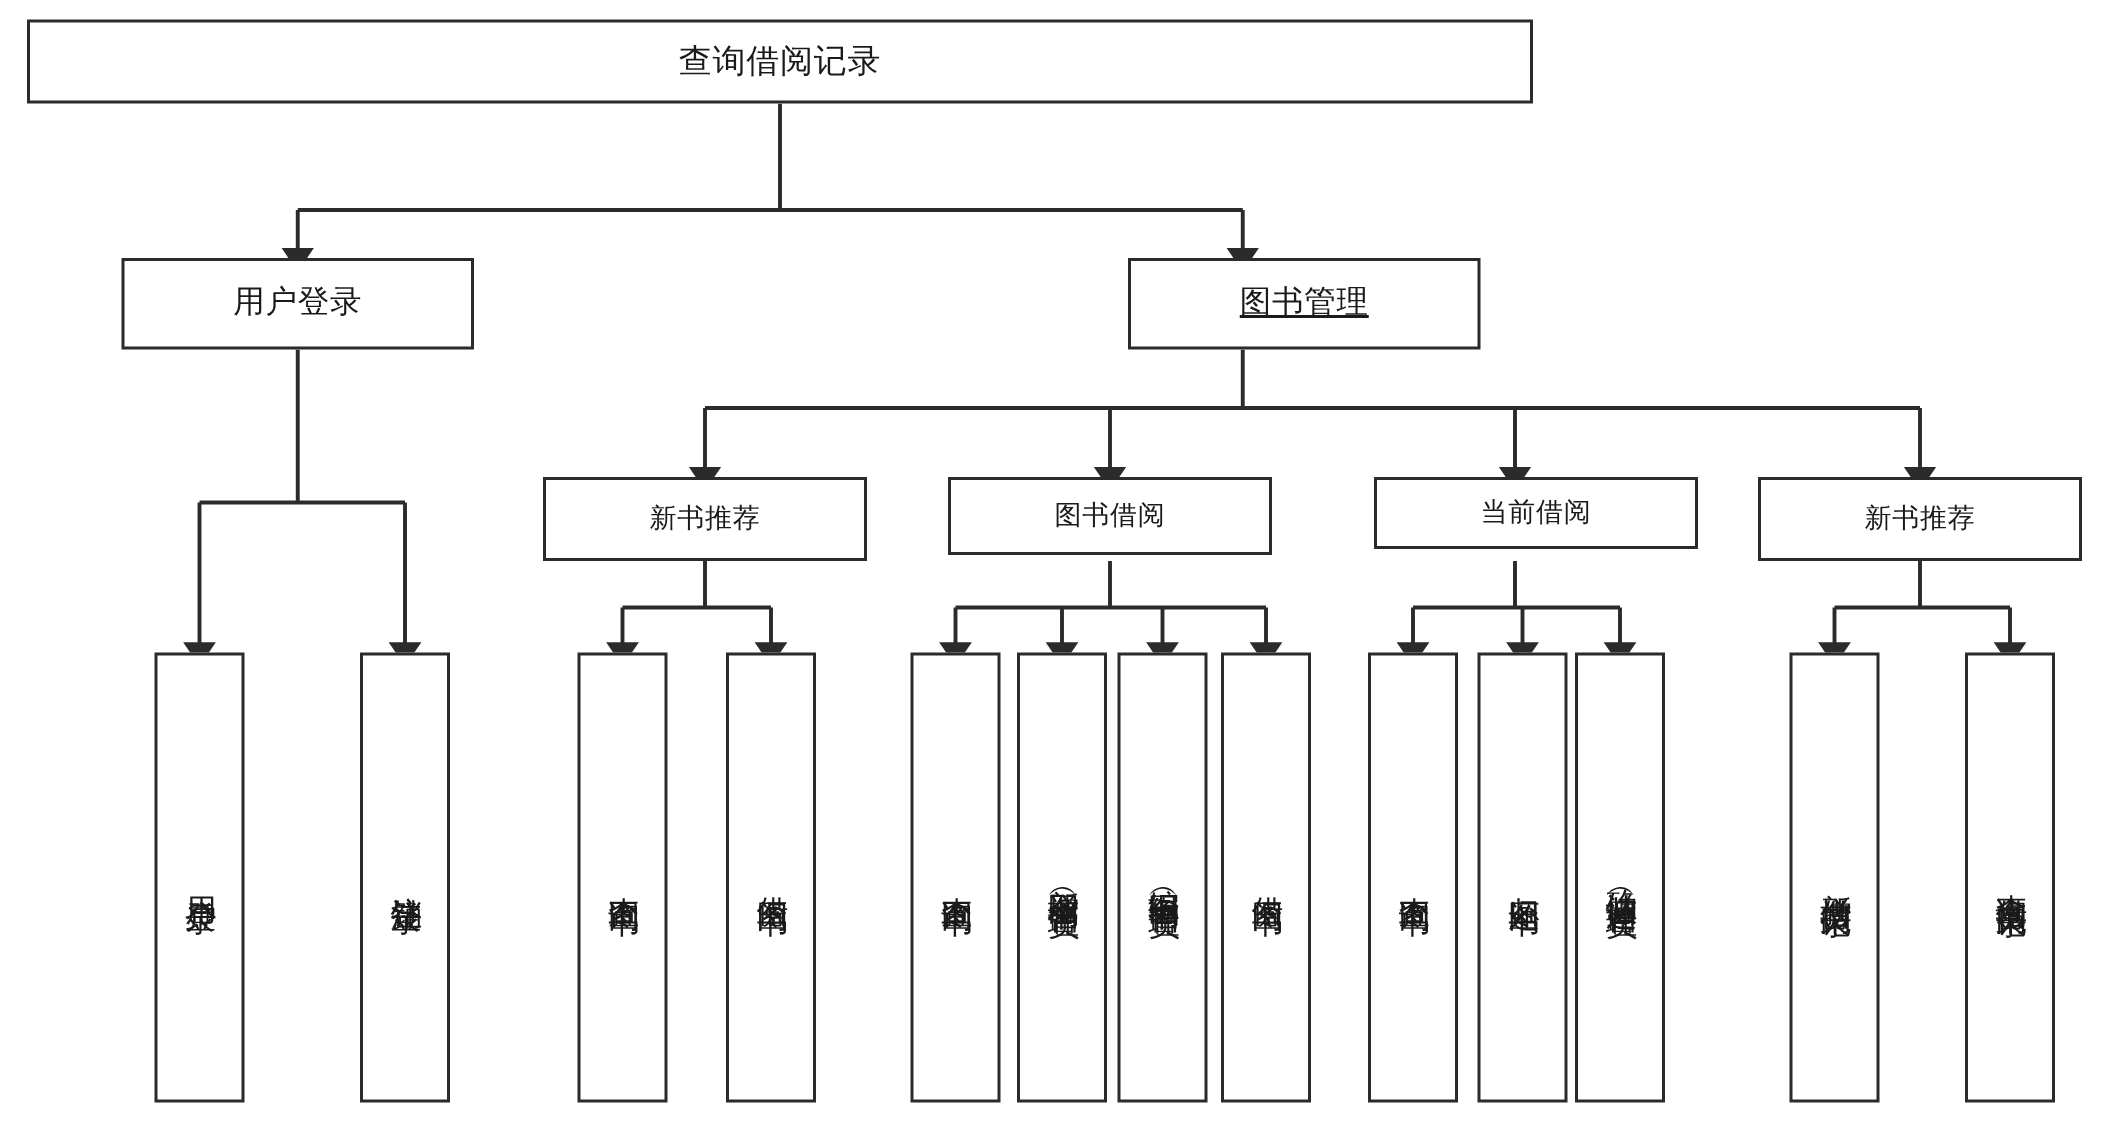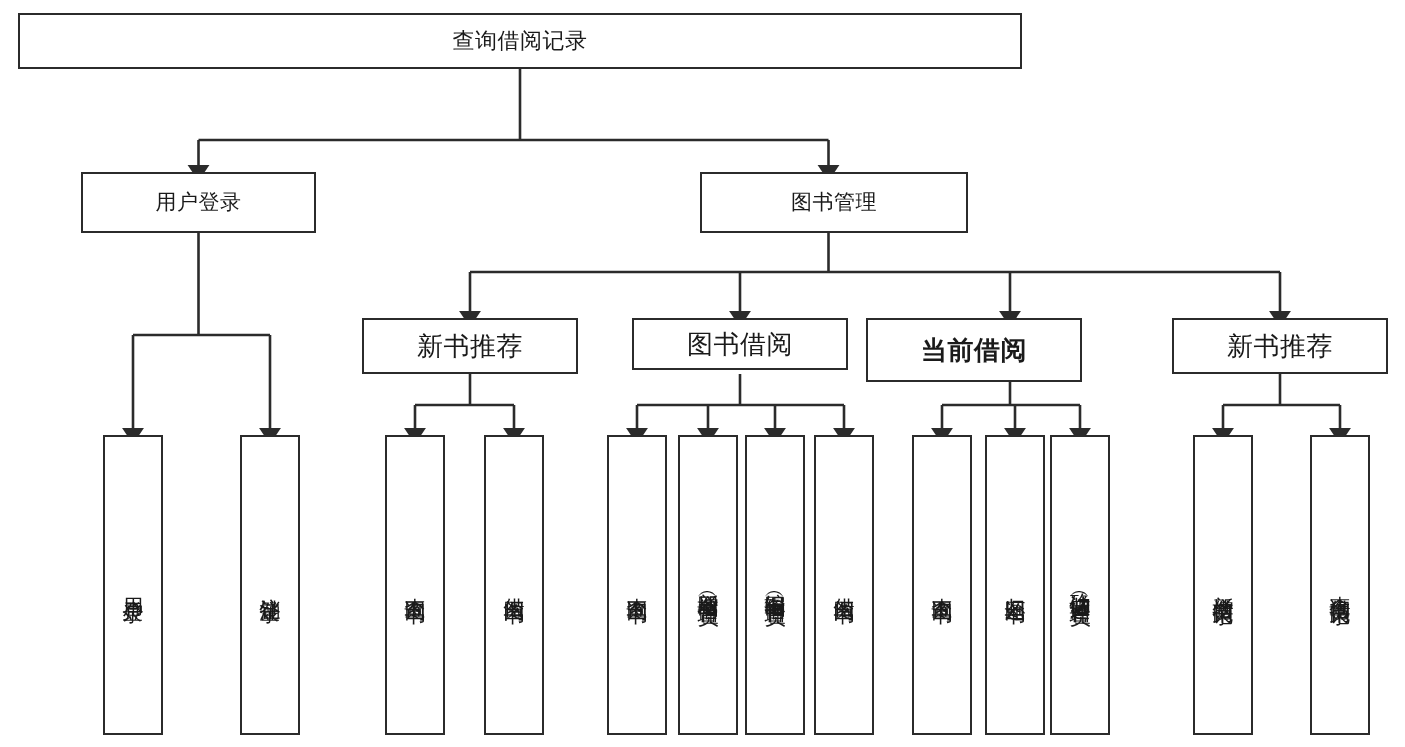--- a/index.html
+++ b/index.html
@@ -48,21 +48,21 @@
   
   .node.vertical .node-label {
     writing-mode: vertical-rl;
     text-orientation: upright;
     -webkit-writing-mode: vertical-rl;
     font-size: 20px;
     line-height: 1.05;
     letter-spacing: 2px;
   }
   .node.root .node-label { font-size: 22px; }
-  .node.level2 .node-label { font-size: 26px; }
+  .node.level2 .node-label { font-size: 18px; }
   .node.level3 .node-label { font-size: 21px; }
   .watermark {
     position: absolute;
     font-size: 17px;
     color: #b9b9b9;
     white-space: nowrap;
     z-index: 3;
     letter-spacing: 0.4px;
   }
 </style>
@@ -113,30 +113,30 @@
       </g>
   </svg>
 
   <div id="nodes-layer">
       <div class="node level0 root" style="left: 18px; top: 13px; width: 1004px; height: 56px;">
         <span class="node-label">查询借阅记录</span>
       </div>
       <div class="node level1" style="left: 81px; top: 172px; width: 235px; height: 61px;">
         <span class="node-label">用户登录</span>
       </div>
-      <div class="node level1" style="left: 700px; top: 172px; width: 268px; height: 61px;">
+      <div class="node level1" style="left: 752px; top: 172px; width: 235px; height: 61px; text-decoration: underline;">
         <span class="node-label">图书管理</span>
       </div>
       <div class="node level2" style="left: 362px; top: 318px; width: 216px; height: 56px;">
         <span class="node-label">新书推荐</span>
       </div>
       <div class="node level2" style="left: 632px; top: 318px; width: 216px; height: 52px;">
         <span class="node-label">图书借阅</span>
       </div>
-      <div class="node level2" style="left: 866px; top: 318px; width: 216px; height: 64px; font-weight: bold;">
+      <div class="node level2" style="left: 916px; top: 318px; width: 216px; height: 48px;">
         <span class="node-label">当前借阅</span>
       </div>
       <div class="node level2" style="left: 1172px; top: 318px; width: 216px; height: 56px;">
         <span class="node-label">新书推荐</span>
       </div>
       <div class="node level3 vertical" style="left: 103px; top: 435px; width: 60px; height: 300px;">
         <span class="node-label">用户登录</span>
       </div>
       <div class="node level3 vertical" style="left: 240px; top: 435px; width: 60px; height: 300px;">
         <span class="node-label">注销登录</span>

